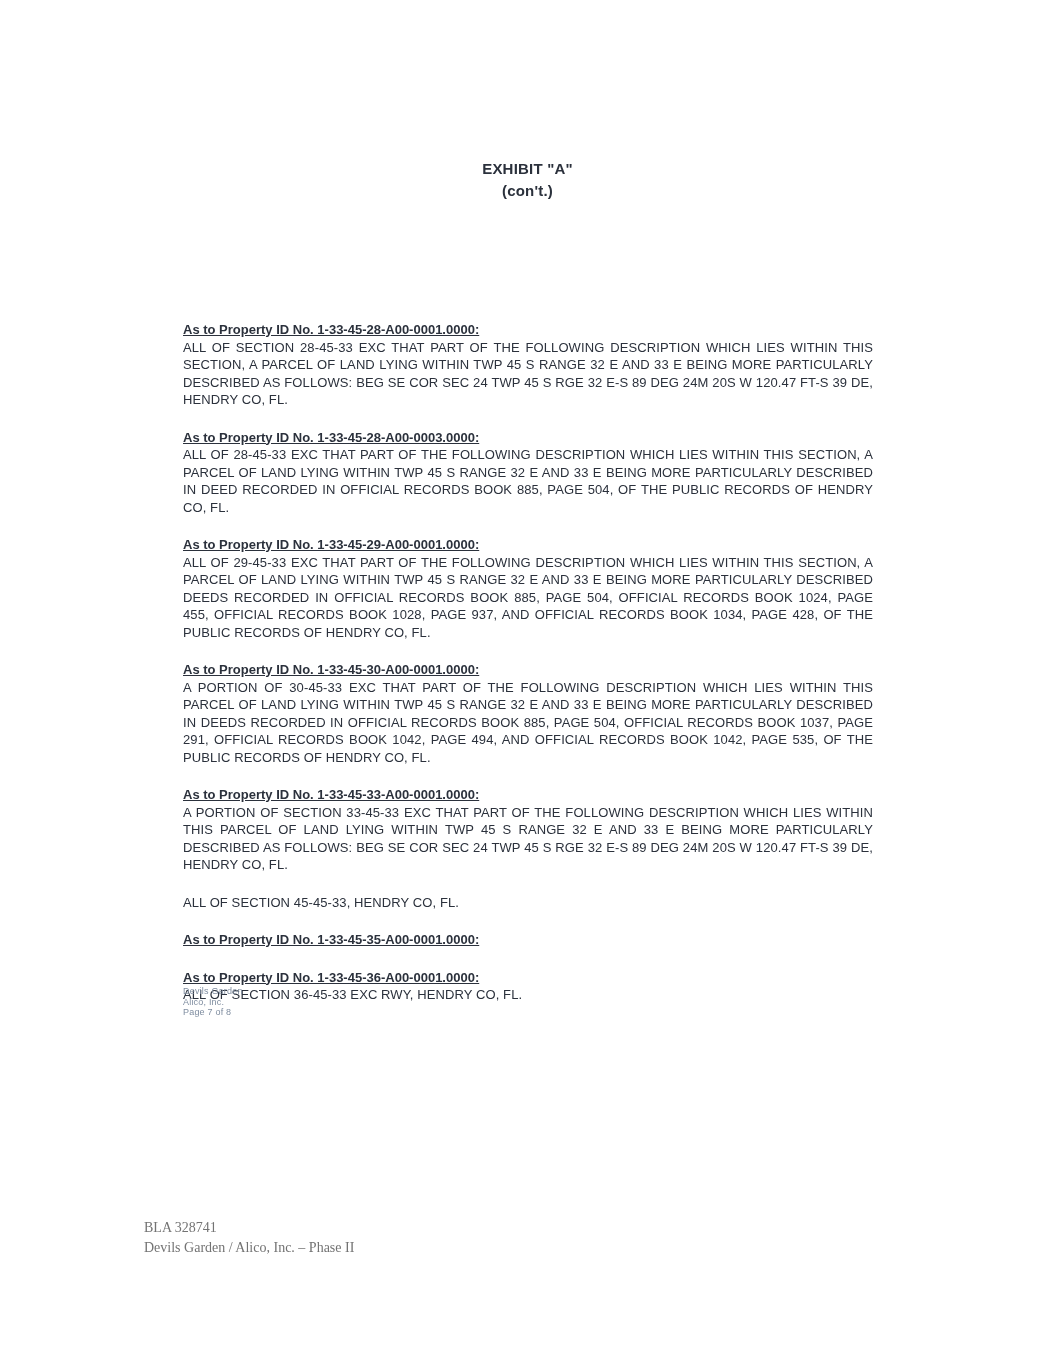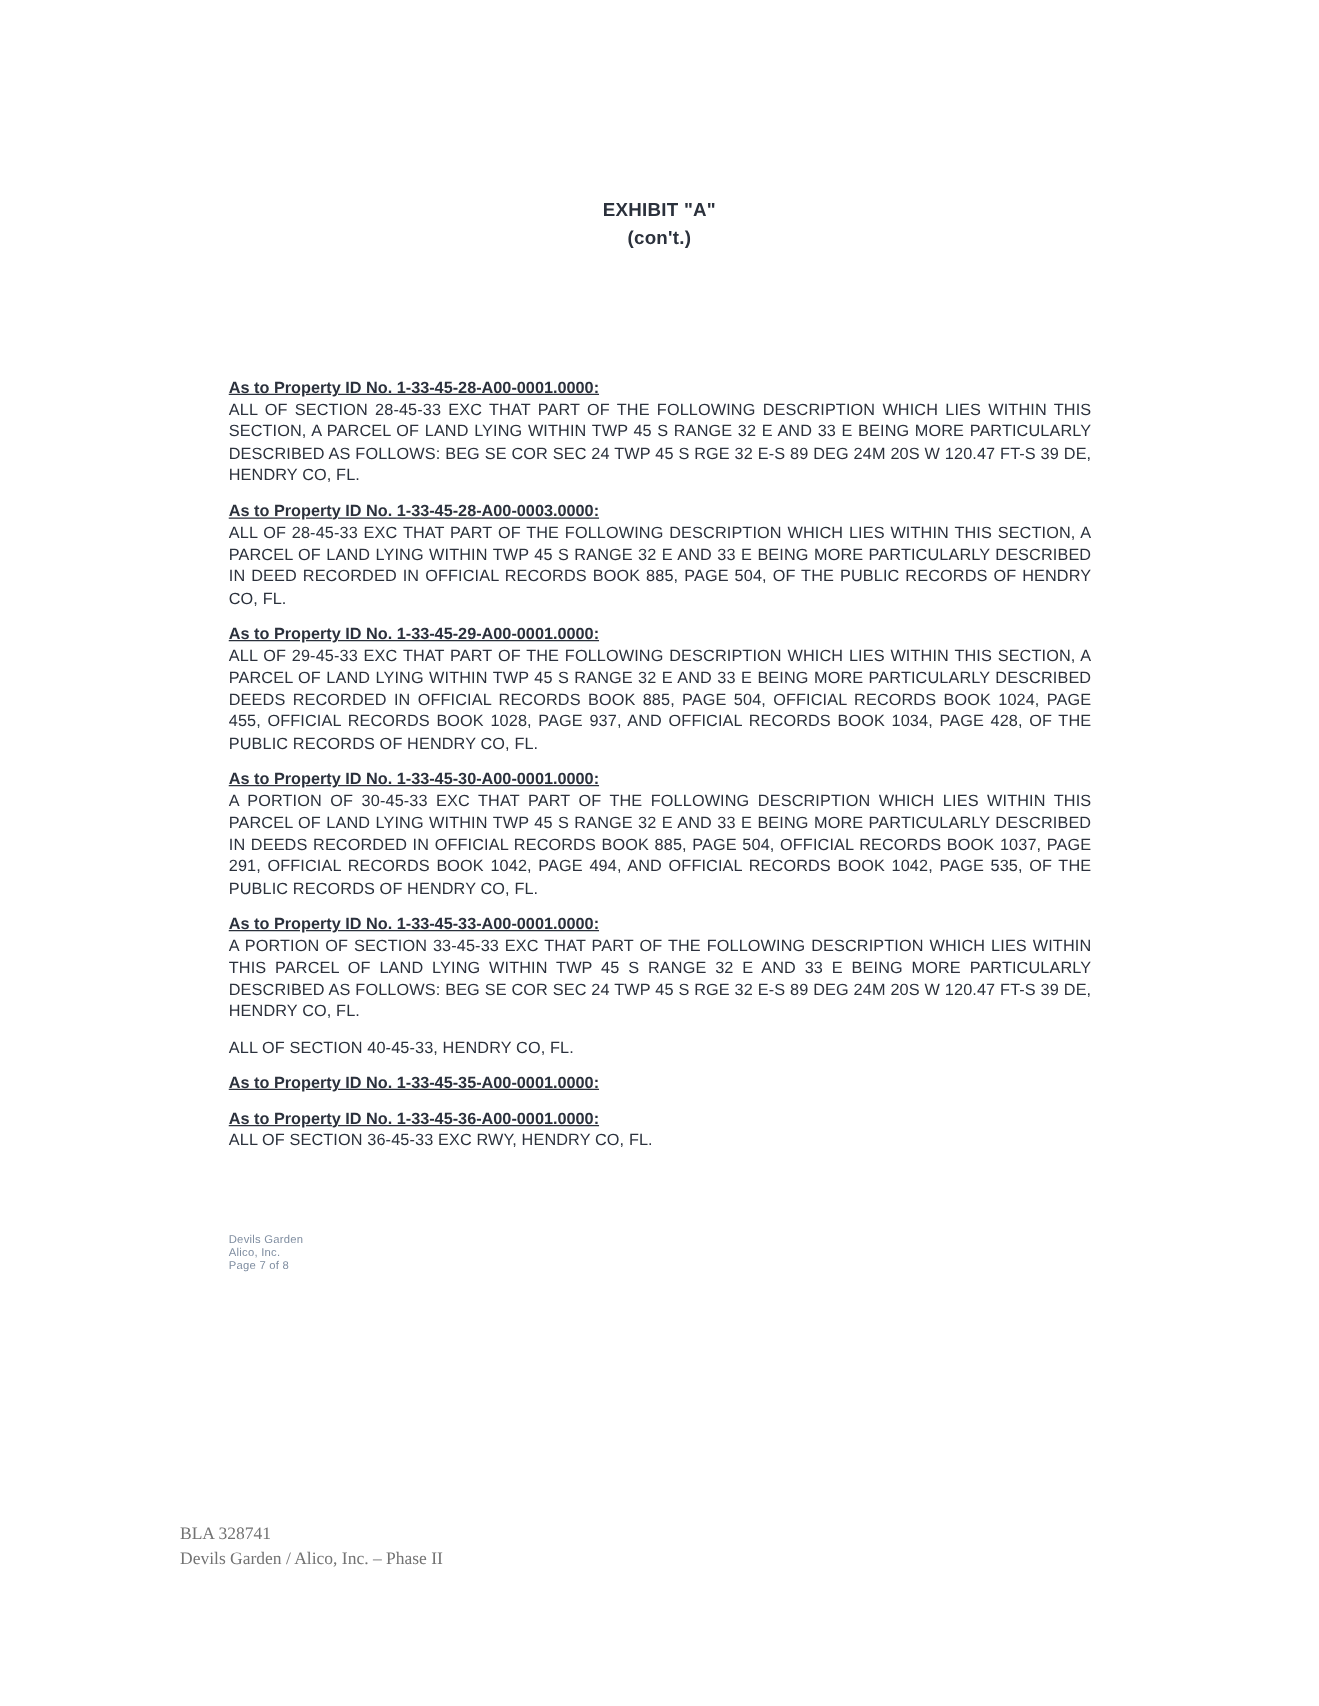--- a/index.html
+++ b/index.html
@@ -31,20 +31,21 @@
     position: absolute;
     top: 301px;
     left: 183px;
     width: 690px;
     color: #2b313c;
     font-size: 13px;
     line-height: 17.5px;
   }
   .section {
     margin-bottom: 11px;
+    margin-top: 20px;
   }
   .section-header {
     font-weight: bold;
     text-decoration: underline;
     white-space: nowrap;
   }
   .section-body {
     text-align: justify;
     letter-spacing: 0.1px;
   }
@@ -109,21 +110,21 @@
       <div class="section-header">As to Property ID No. 1-33-45-30-A00-0001.0000:</div>
       <div class="section-body">A PORTION OF 30-45-33 EXC THAT PART OF THE FOLLOWING DESCRIPTION WHICH LIES WITHIN THIS PARCEL OF LAND LYING WITHIN TWP 45 S RANGE 32 E AND 33 E BEING MORE PARTICULARLY DESCRIBED IN DEEDS RECORDED IN OFFICIAL RECORDS BOOK 885, PAGE 504, OFFICIAL RECORDS BOOK 1037, PAGE 291, OFFICIAL RECORDS BOOK 1042, PAGE 494, AND OFFICIAL RECORDS BOOK 1042, PAGE 535, OF THE PUBLIC RECORDS OF HENDRY CO, FL.</div>
     </div>
 
     <div class="section">
       <div class="section-header">As to Property ID No. 1-33-45-33-A00-0001.0000:</div>
       <div class="section-body">A PORTION OF SECTION 33-45-33 EXC THAT PART OF THE FOLLOWING DESCRIPTION WHICH LIES WITHIN THIS PARCEL OF LAND LYING WITHIN TWP 45 S RANGE 32 E AND 33 E BEING MORE PARTICULARLY DESCRIBED AS FOLLOWS: BEG SE COR SEC 24 TWP 45 S RGE 32 E-S 89 DEG 24M 20S W 120.47 FT-S 39 DE, HENDRY CO, FL.</div>
     </div>
 
     <div class="section">
-      <div class="section-body">ALL OF SECTION 40-45-33, HENDRY CO, FL.</div>
+      <div class="section-body">ALL OF SECTION 45-45-33, HENDRY CO, FL.</div>
     </div>
 
     <div class="section">
       <div class="section-header">As to Property ID No. 1-33-45-35-A00-0001.0000:</div>
     </div>
 
     <div class="section">
       <div class="section-header">As to Property ID No. 1-33-45-36-A00-0001.0000:</div>
       <div class="section-body">ALL OF SECTION 36-45-33 EXC RWY, HENDRY CO, FL.</div>
     </div>

